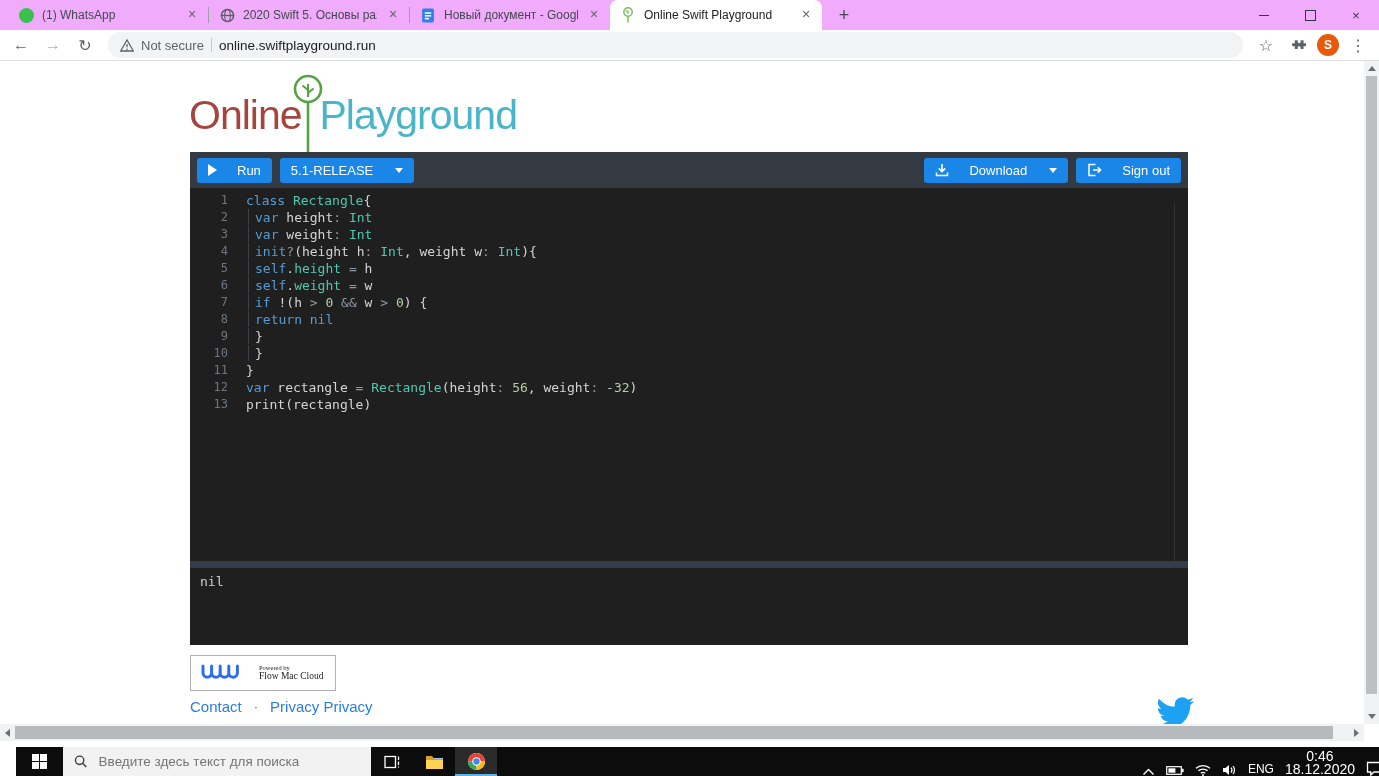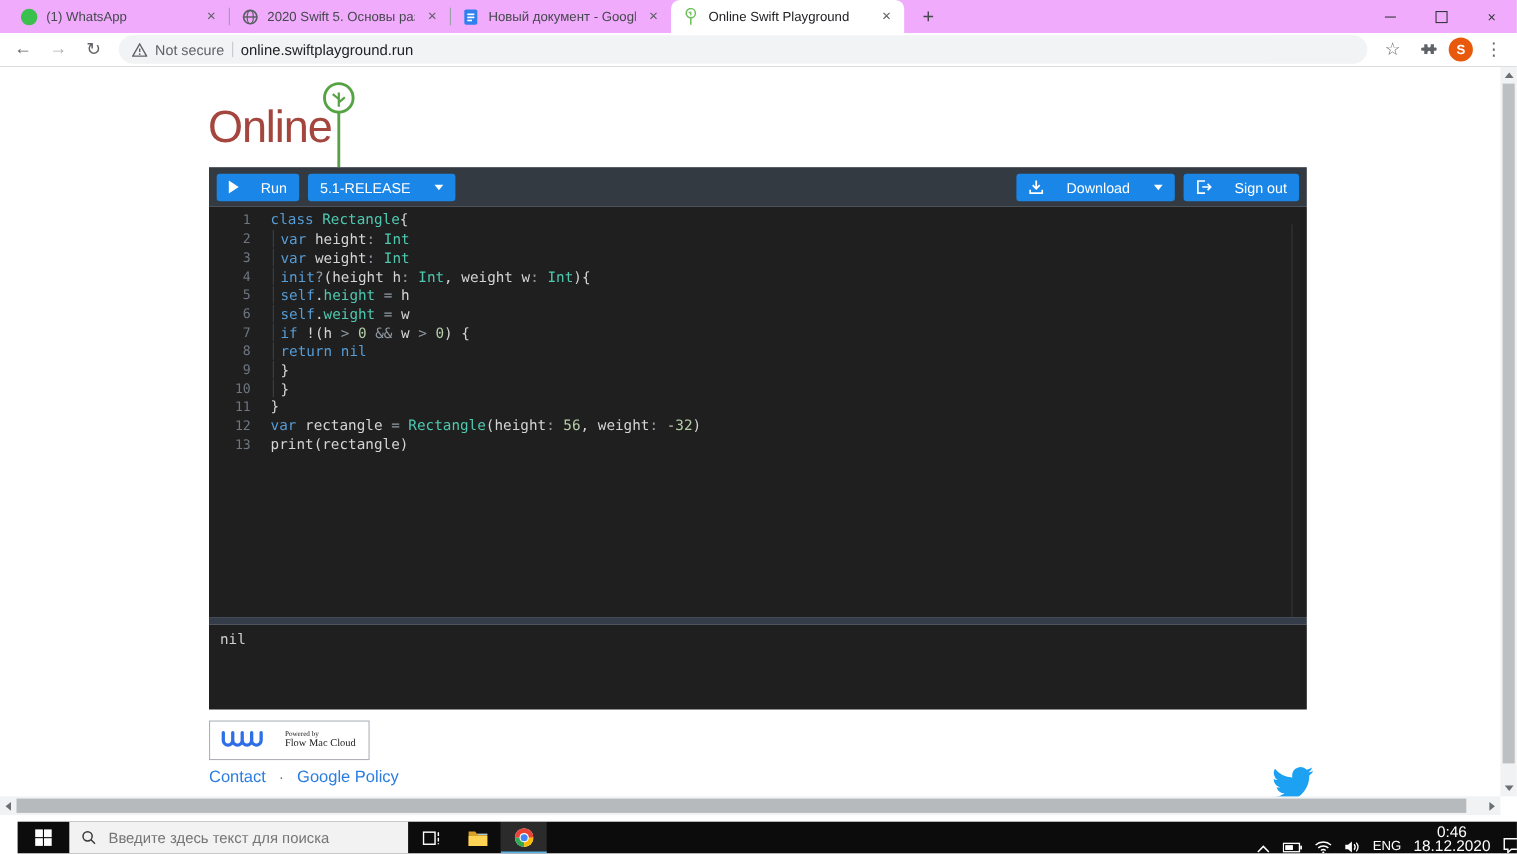--- a/index.html
+++ b/index.html
@@ -185,20 +185,21 @@
       <span class="logo-text" style="color:#a4453e;">Online</span>
       <span class="logo-gap">
         <svg width="36" height="82" viewBox="0 0 36 82">
             <circle cx="18" cy="16" r="13" fill="none" stroke="#55a344" stroke-width="2.6"></circle>
             <line x1="18" y1="29" x2="18" y2="79" stroke="#55a344" stroke-width="2.6"></line>
             <line x1="18" y1="24" x2="18" y2="11" stroke="#55a344" stroke-width="2"></line>
             <line x1="18" y1="17" x2="12.5" y2="12.5" stroke="#55a344" stroke-width="2"></line>
             <line x1="18" y1="20" x2="23.5" y2="15.5" stroke="#55a344" stroke-width="2"></line>
           </svg>
       </span>
+      <span class="logo-text" style="color:#4ab5c8;margin-left:6px;">Playground</span>
     </div>
 
     <div class="app">
       <div class="app-toolbar">
         <button class="btn-blue">
           <span class="play-tri"></span>
           <span>Run</span>
         </button>
         <button class="btn-blue">
           <span>5.1-RELEASE</span>
@@ -253,21 +254,21 @@
         </svg>
       <span class="badge-text">
         <span class="small">Powered by</span>
         <span class="brand">Flow Mac Cloud</span>
       </span>
     </div>
 
     <div class="links">
       <span>Contact</span>
       <span class="dot">·</span>
-      <span>Google Policy</span>
+      <span>Privacy Privacy</span>
     </div>
 
     <svg class="twitter" width="38" height="32" viewBox="0 0 24 20">
         <path d="M24 2.4c-.9.4-1.8.66-2.8.78A4.9 4.9 0 0 0 23.3.42c-.94.56-2 .97-3.1 1.2A4.86 4.86 0 0 0 11.8 5 4.9 4.9 0 0 0 11.9 6.1 13.8 13.8 0 0 1 1.9 1a4.87 4.87 0 0 0 1.5 6.5c-.8 0-1.55-.24-2.2-.6v.06c0 2.36 1.67 4.33 3.9 4.77a4.9 4.9 0 0 1-2.2.08 4.87 4.87 0 0 0 4.55 3.38A9.77 9.77 0 0 1 .3 17.2 13.78 13.78 0 0 0 7.75 19.4c8.95 0 13.85-7.42 13.85-13.85v-.63c.95-.68 1.77-1.54 2.4-2.52z" fill="#1da1f2"></path>
       </svg>
 
     <div class="vscroll">
       <span class="varrow" style="top:0;">
           <span class="tri-up"></span>
         </span>

